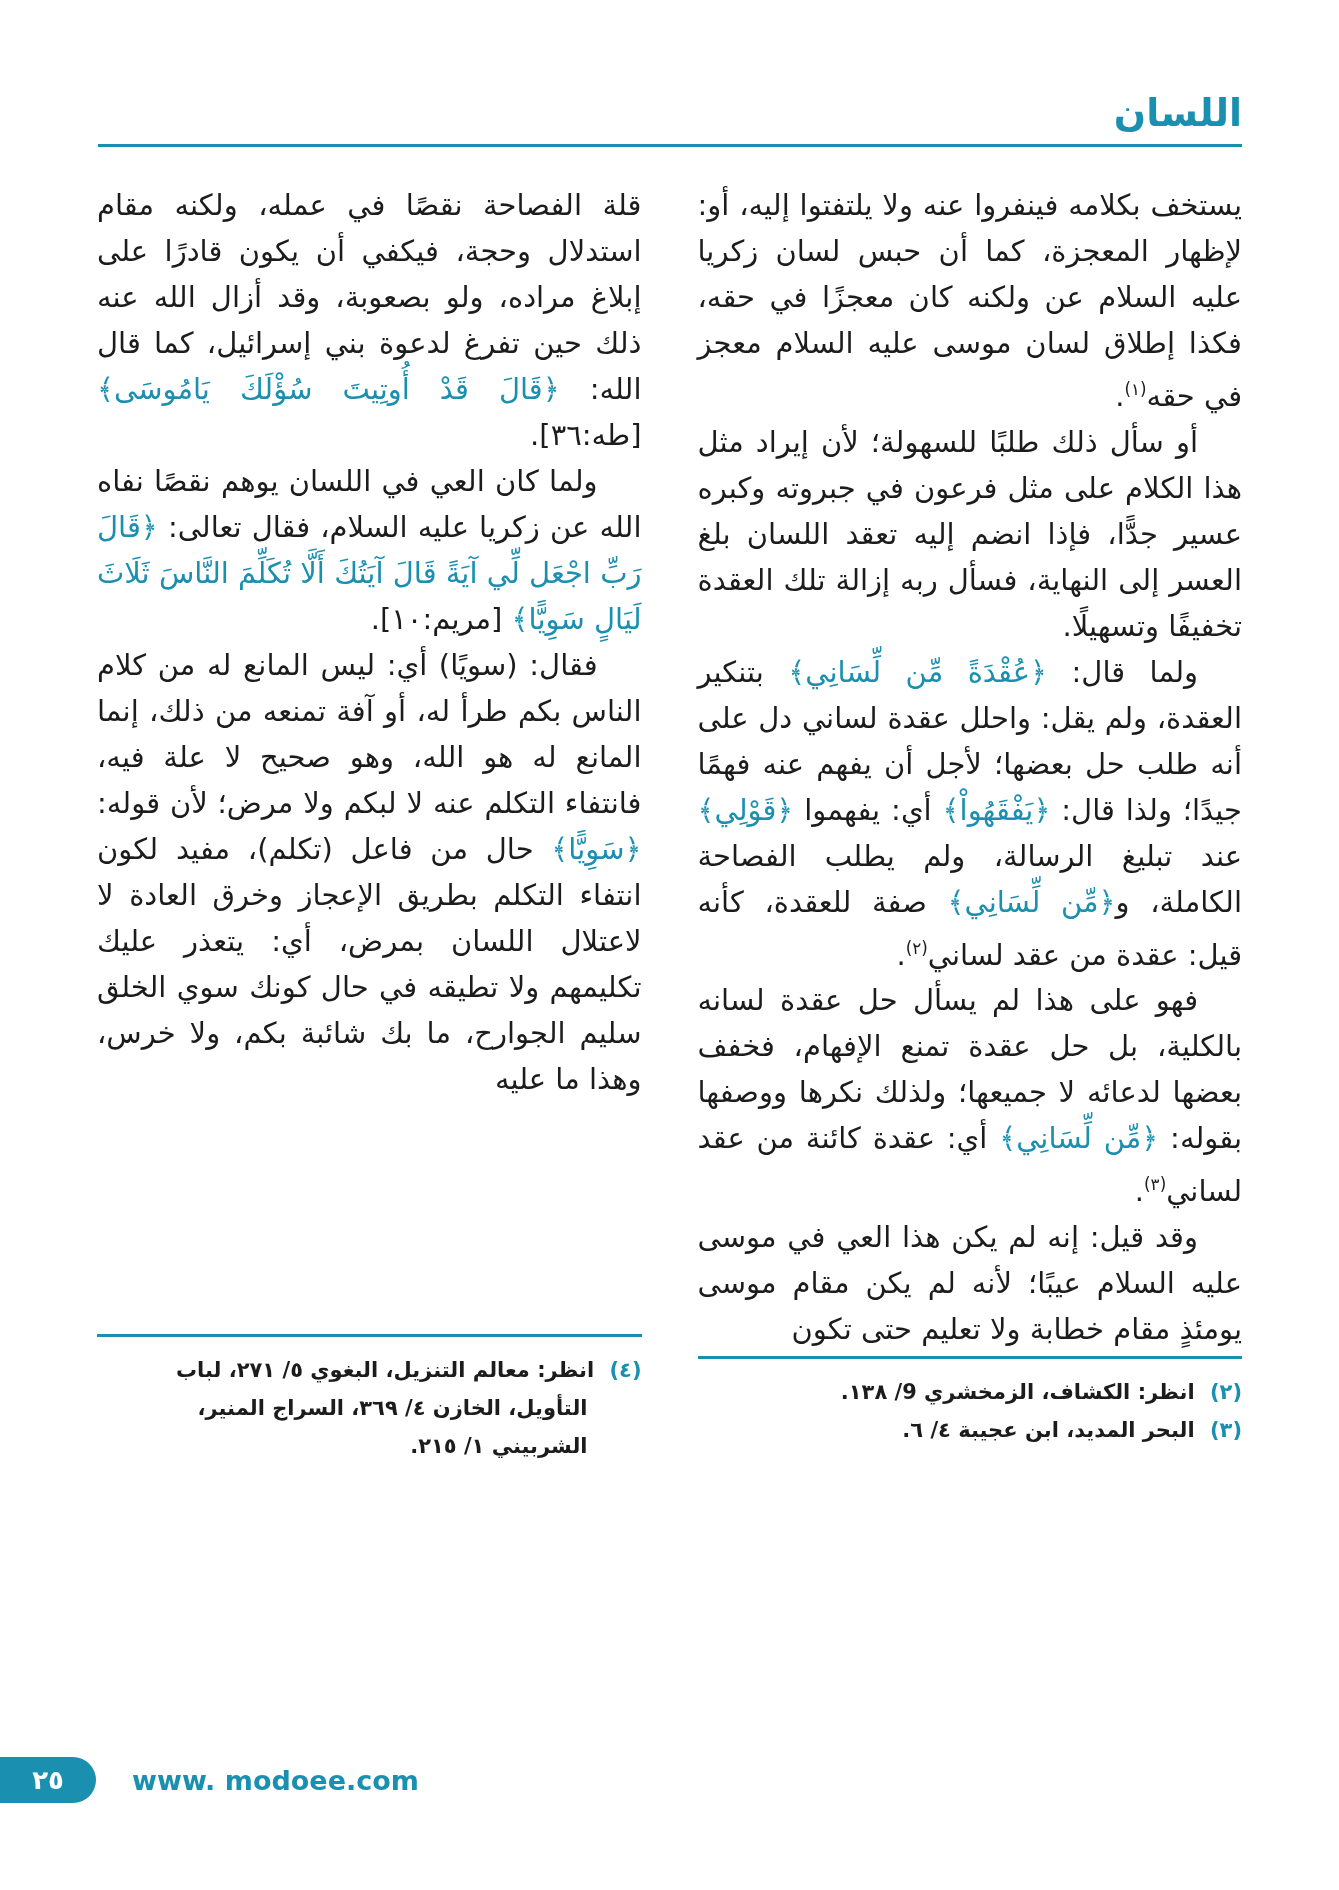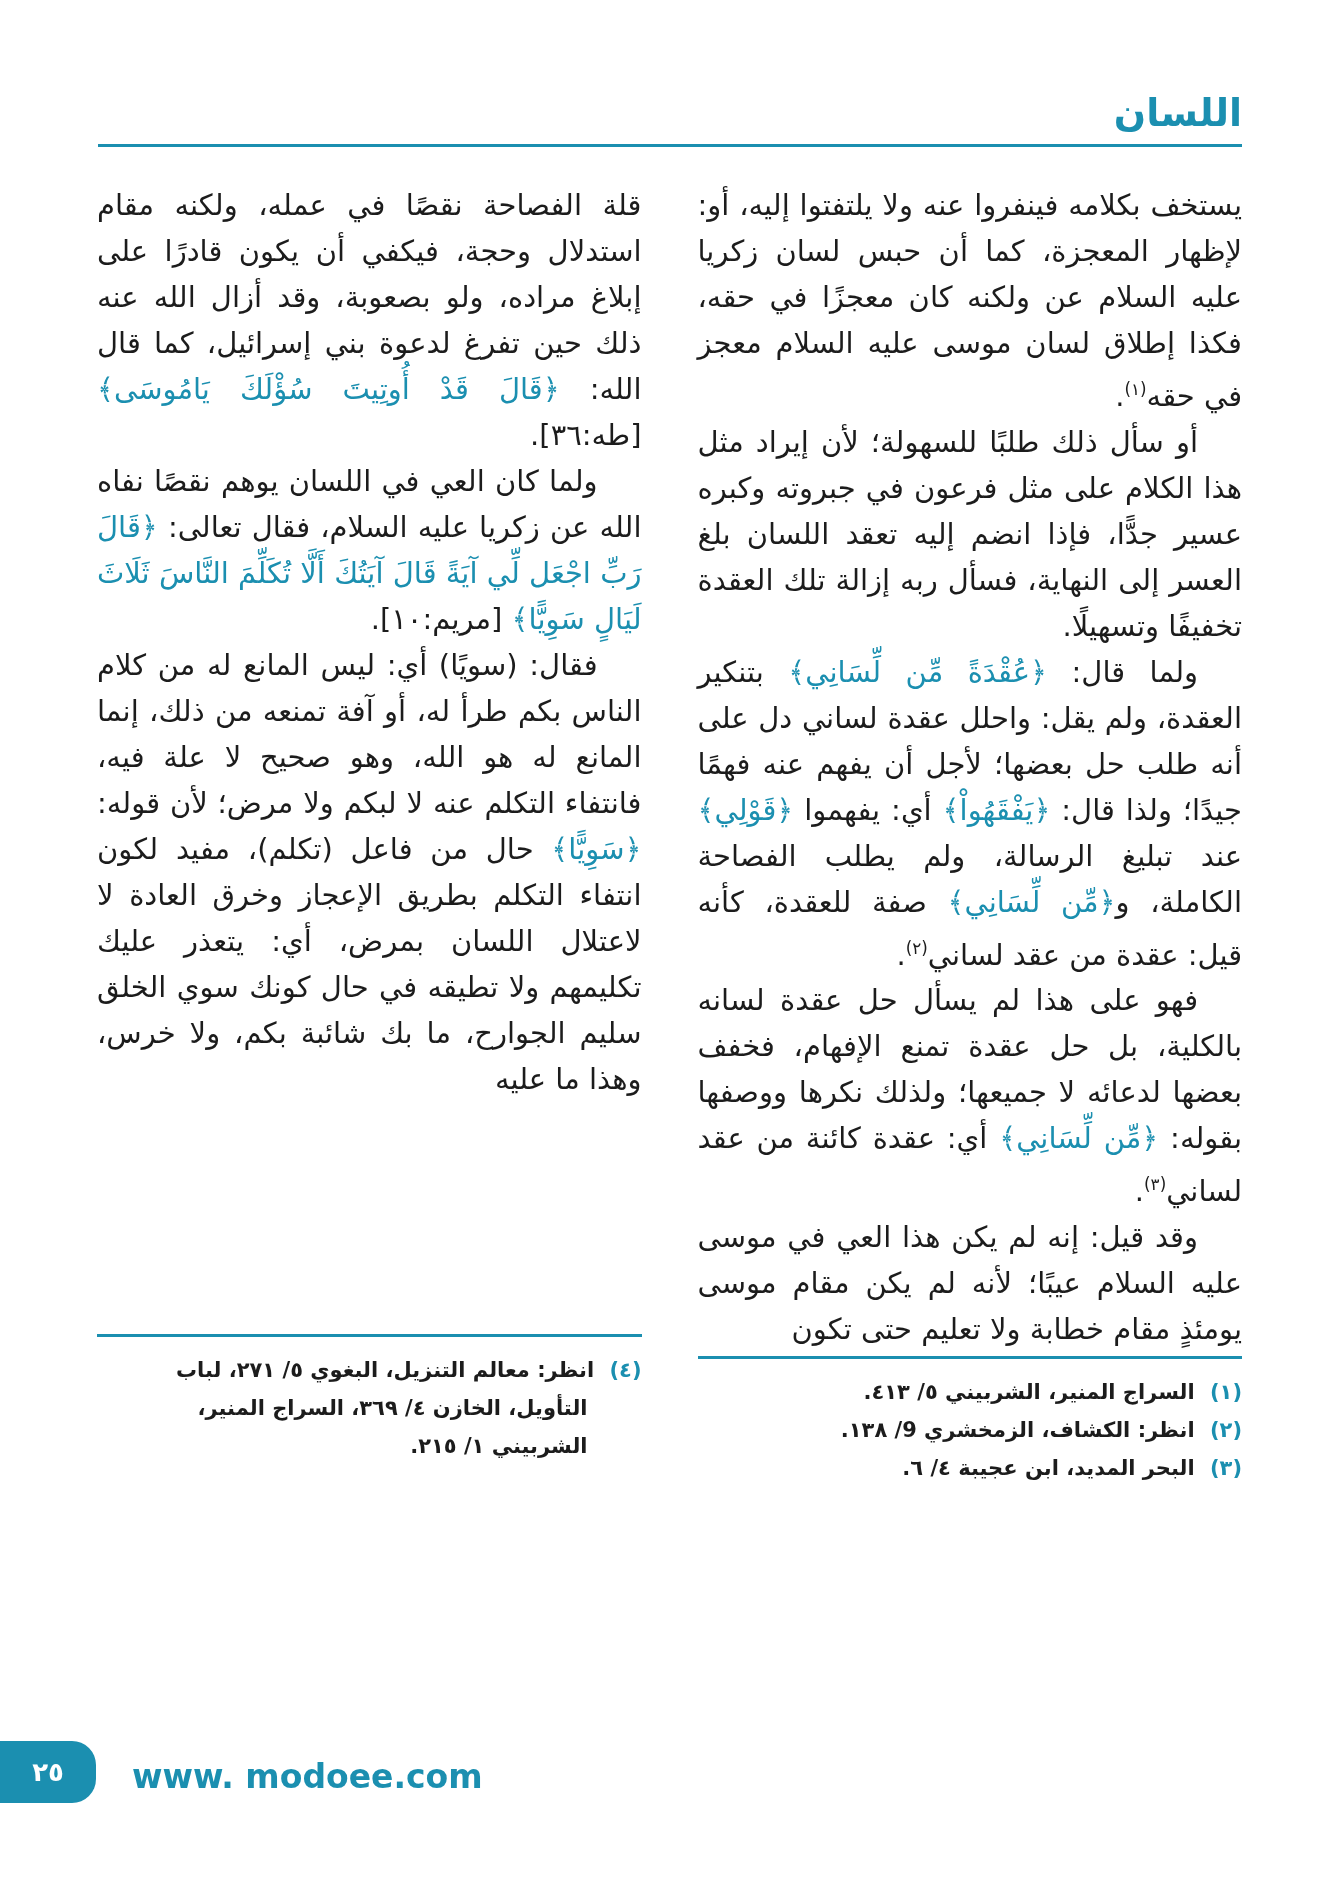--- a/index.html
+++ b/index.html
@@ -68,40 +68,40 @@
     text-indent: -54px;
   }
   .fn-num { color: var(--accent, #1b8fb0); margin-left: 8px; }
   .fn-text { color: var(--ink, #1c1c1c); }
 
   .page-number-badge {
     position: absolute;
     left: 0;
     bottom: 87px;
     width: 96px;
-    height: 62px;
+    height: 46px;
     background: var(--accent, #1b8fb0);
     border-radius: 0 24px 24px 0;
     display: flex;
     align-items: center;
     justify-content: center;
   }
   .page-number {
     color: #ffffff;
     font-size: 26px;
     font-weight: bold;
     line-height: 1;
   }
   .website {
     position: absolute;
     left: 132px;
     bottom: 94px;
     direction: ltr;
     color: var(--accent, #1b8fb0);
-    font-size: 33px;
+    font-size: 27px;
     font-weight: bold;
   }
 </style>
 </head>
 <body style="--accent: #1b8fb0; --ink: #1c1c1c;">
 
 <div class="page">
 
   <header class="page-header">
     <h1 class="chapter-title">اللسان</h1>
@@ -113,21 +113,20 @@
       <div class="column-body">
           <p class="para"><span class="seg-text">يستخف بكلامه فينفروا عنه ولا يلتفتوا إليه، أو: لإظهار المعجزة، كما أن حبس لسان زكريا عليه السلام عن ولكنه كان معجزًا في حقه، فكذا إطلاق لسان موسى عليه السلام معجز في حقه</span><span class="seg-sup">(١)</span><span class="seg-text">.</span></p>
           <p class="para indent"><span class="seg-text">أو سأل ذلك طلبًا للسهولة؛ لأن إيراد مثل هذا الكلام على مثل فرعون في جبروته وكبره عسير جدًّا، فإذا انضم إليه تعقد اللسان بلغ العسر إلى النهاية، فسأل ربه إزالة تلك العقدة تخفيفًا وتسهيلًا.</span></p>
           <p class="para indent"><span class="seg-text">ولما قال: </span><span class="seg-quran">﴿عُقْدَةً مِّن لِّسَانِي﴾</span><span class="seg-text"> بتنكير العقدة، ولم يقل: واحلل عقدة لساني دل على أنه طلب حل بعضها؛ لأجل أن يفهم عنه فهمًا جيدًا؛ ولذا قال: </span><span class="seg-quran">﴿يَفْقَهُواْ﴾</span><span class="seg-text"> أي: يفهموا </span><span class="seg-quran">﴿قَوْلِي﴾</span><span class="seg-text"> عند تبليغ الرسالة، ولم يطلب الفصاحة الكاملة، و</span><span class="seg-quran">﴿مِّن لِّسَانِي﴾</span><span class="seg-text"> صفة للعقدة، كأنه قيل: عقدة من عقد لساني</span><span class="seg-sup">(٢)</span><span class="seg-text">.</span></p>
           <p class="para indent"><span class="seg-text">فهو على هذا لم يسأل حل عقدة لسانه بالكلية، بل حل عقدة تمنع الإفهام، فخفف بعضها لدعائه لا جميعها؛ ولذلك نكرها ووصفها بقوله: </span><span class="seg-quran">﴿مِّن لِّسَانِي﴾</span><span class="seg-text"> أي: عقدة كائنة من عقد لساني</span><span class="seg-sup">(٣)</span><span class="seg-text">.</span></p>
           <p class="para indent"><span class="seg-text">وقد قيل: إنه لم يكن هذا العي في موسى عليه السلام عيبًا؛ لأنه لم يكن مقام موسى يومئذٍ مقام خطابة ولا تعليم حتى تكون</span></p>
         </div>
       <div class="footnotes">
         <div class="fn-rule"></div>
         <div>
-            <div class="footnote"><span class="fn-num">(١)</span><span class="fn-text"> السراج المنير، الشربيني ٥/ ٤١٣.</span></div>
             <div class="footnote"><span class="fn-num">(٢)</span><span class="fn-text"> انظر: الكشاف، الزمخشري 9/ ١٣٨.</span></div>
             <div class="footnote"><span class="fn-num">(٣)</span><span class="fn-text"> البحر المديد، ابن عجيبة ٤/ ٦.</span></div>
           </div>
       </div>
     </section>
 
     <section class="column">
       <div class="column-body">
           <p class="para"><span class="seg-text">قلة الفصاحة نقصًا في عمله، ولكنه مقام استدلال وحجة، فيكفي أن يكون قادرًا على إبلاغ مراده، ولو بصعوبة، وقد أزال الله عنه ذلك حين تفرغ لدعوة بني إسرائيل، كما قال الله: </span><span class="seg-quran">﴿قَالَ قَدْ أُوتِيتَ سُؤْلَكَ يَامُوسَى﴾</span><span class="seg-text"> [طه:٣٦].</span></p>
           <p class="para indent"><span class="seg-text">ولما كان العي في اللسان يوهم نقصًا نفاه الله عن زكريا عليه السلام، فقال تعالى: </span><span class="seg-quran">﴿قَالَ رَبِّ اجْعَل لِّي آيَةً قَالَ آيَتُكَ أَلَّا تُكَلِّمَ النَّاسَ ثَلَاثَ لَيَالٍ سَوِيًّا﴾</span><span class="seg-text"> [مريم:١٠].</span></p>

